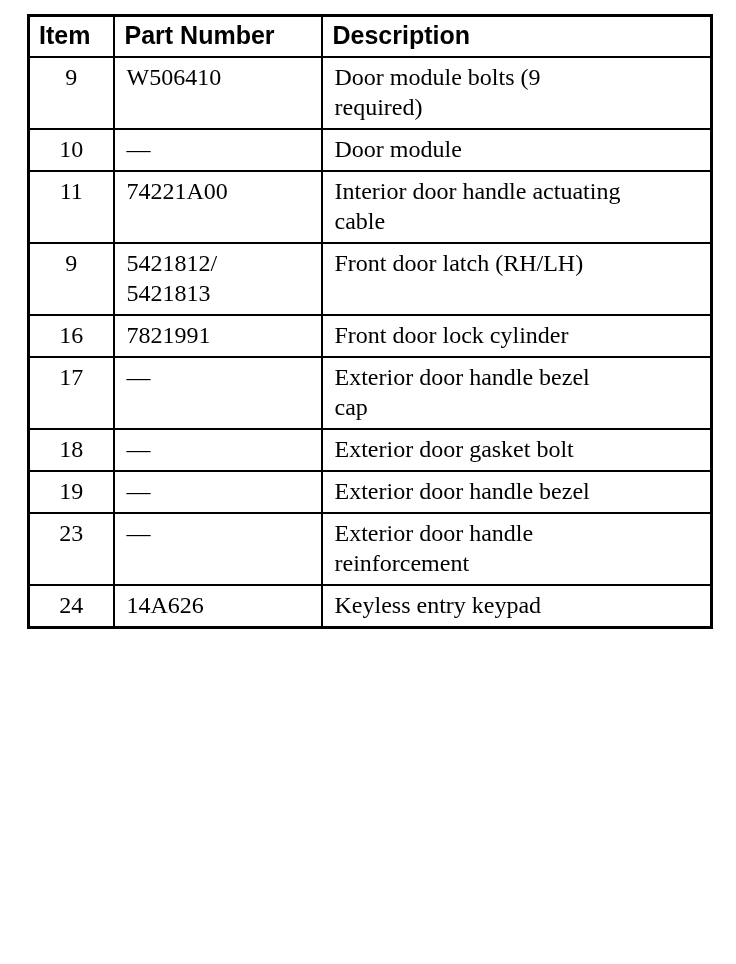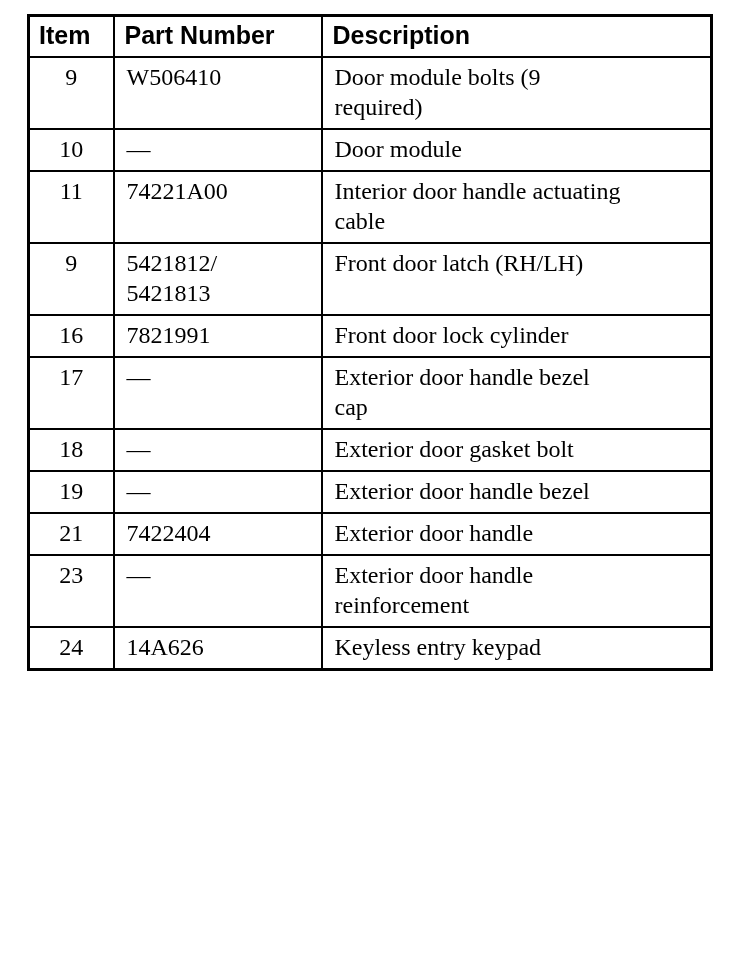--- a/index.html
+++ b/index.html
@@ -111,25 +111,20 @@
         <td class="item-cell">18</td>
         <td>—</td>
         <td>Exterior door gasket bolt</td>
       </tr>
       <tr>
         <td class="item-cell">19</td>
         <td>—</td>
         <td>Exterior door handle bezel</td>
       </tr>
       <tr>
-        <td class="item-cell">21</td>
-        <td>7422404</td>
-        <td>Exterior door handle</td>
-      </tr>
-      <tr>
         <td class="item-cell">23</td>
         <td>—</td>
         <td>Exterior door handle
 reinforcement</td>
       </tr>
       <tr>
         <td class="item-cell">24</td>
         <td>14A626</td>
         <td>Keyless entry keypad</td>
       </tr>

